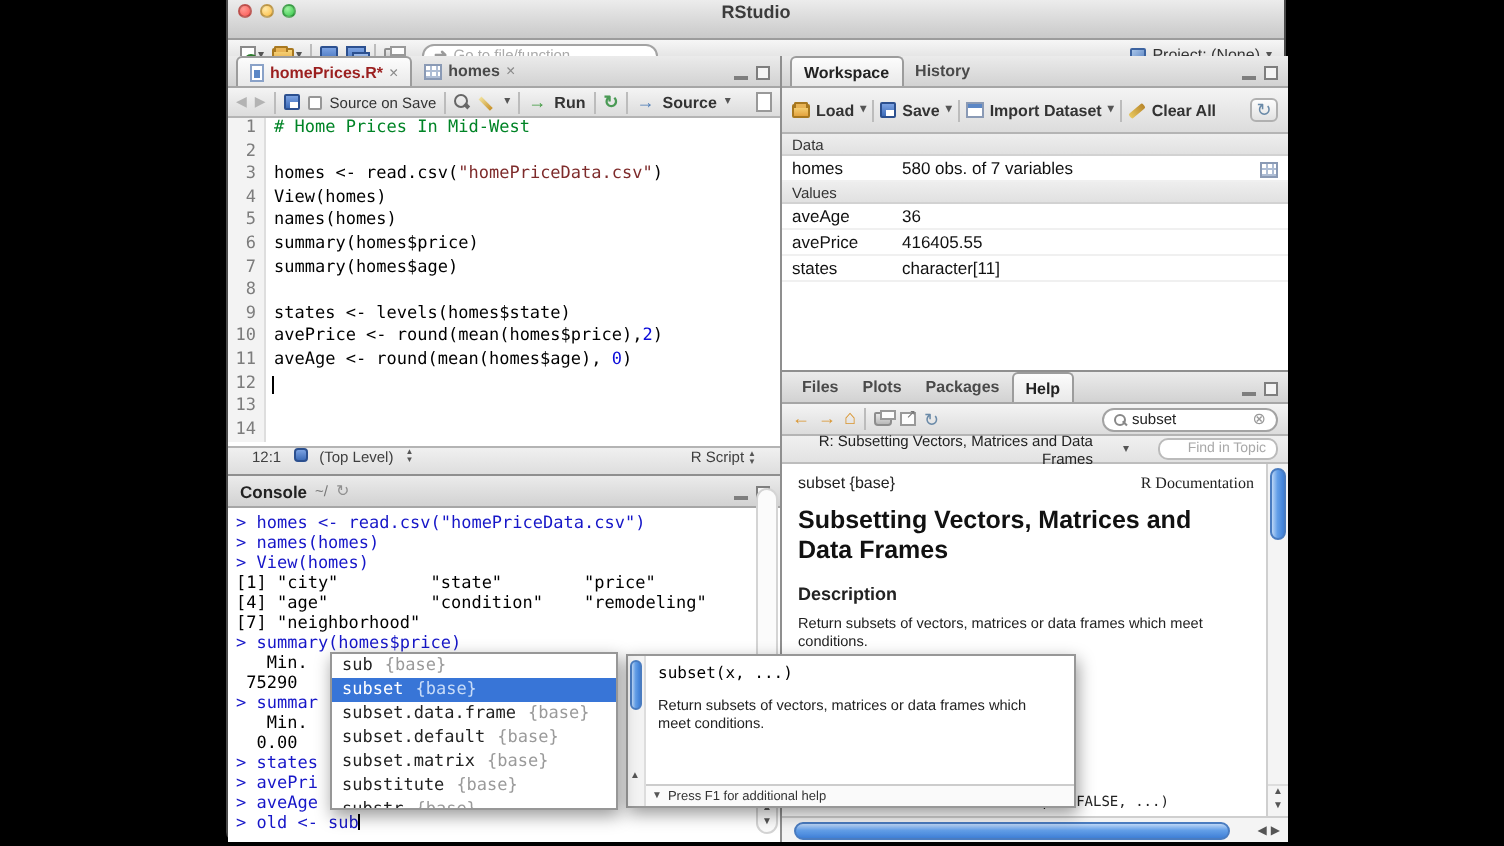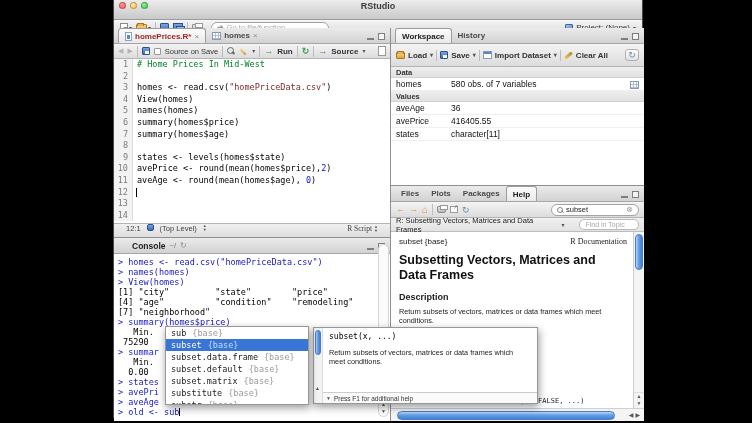--- a/index.html
+++ b/index.html
@@ -92,68 +92,68 @@
   .tk-comment { color:#008426; }
   .tk-string { color:#7e2b2b; }
   .tk-number { color:#0c0cd9; }
   .tk-plain { color:#000; }
   .ed-caret { width:1px; height:9px; background:#000; margin:1px 0 0 3px; flex:none; }
 
   .statusbar { height:14px; border-top:1px solid #b4b4b4; background:linear-gradient(#f0f0f0,#dedede);
                display:flex; align-items:flex-start; gap:6px; padding:0 12px; font-size:7.5px; color:#3f3f3f; }
   .scope-icon { width:7px; height:7px; border-radius:2px; background:linear-gradient(#7ba2e2,#3d6cb8); border:1px solid #2c508f; }
   .updn { display:inline-block; font-size:4px; line-height:3.5px; color:#555; vertical-align:middle; }
-  .status-right { margin-left:auto; display:flex; align-items:center; gap:2px;font-family:Liberation Serif, serif; }
+  .status-right { margin-left:auto; display:flex; align-items:center; gap:2px; }
 
   
   .con-header { height:16px; background:linear-gradient(#ebebeb,#d2d2d2); border-bottom:1px solid #a6a6a6;
                 display:flex; align-items:center; gap:4px; padding:0 6px; position:relative; }
-  .con-title { font-weight:bold; font-size:8.5px; color:#222;margin-left:12px; }
+  .con-title { font-weight:bold; font-size:8.5px; color:#222; }
   .con-path { font-size:7.5px; color:#777; }
   .wd-icon { color:#8f8f8f; font-size:8px; }
   .con-body { position:relative; height:167px; padding:3px 0 0 4px; font-family:"DejaVu Sans Mono",monospace; font-size:8.5px; overflow:hidden; }
   .con-line { height:10px; line-height:10px; white-space:pre; }
   .con-line.cmd { color:#1616c8; }
   .con-line.out { color:#000; }
   .con-caret { display:inline-block; width:1px; height:8px; background:#000; vertical-align:-1px; }
   .scroll-v { position:absolute; right:1px; top:3px; bottom:3px; width:11px; background:#fbfbfb; border:1px solid #d4d4d4; border-radius:6px; }
   .scroll-arrows-v { position:absolute; bottom:1px; left:0; right:0; text-align:center; color:#555; font-size:5px; line-height:7px; border-top:1px solid #ddd; }
 
   
   .ws-toolbar { height:16px; background:linear-gradient(#f4f4f4,#dcdcdc); border-bottom:1px solid #b4b4b4;
                 display:flex; align-items:center; gap:3px; padding:11px 5px; font-size:8px; font-weight:bold; color:#333; }
   .icon-table { width:9px; height:8px; border:1px solid #8a9ab5; background:linear-gradient(#5b87c6 0 2px, #fff 2px); }
   .icon-broom { width:9px; height:3px; background:linear-gradient(90deg,#e8c860,#b8862a); transform:rotate(-40deg); border-radius:1px; }
   .icon-refresh { color:#6a8aa8; font-size:9px; font-weight:normal; }
   .ws-refresh-btn { margin-left:auto; width:14px; height:12px; border:1px solid #b0b0b0; border-radius:3px;
                     background:linear-gradient(#fdfdfd,#e2e2e2); display:flex; align-items:center; justify-content:center; }
   .ws-body { background:#fff; }
   .ws-section-header { height:11px; background:linear-gradient(#eeeeee,#e1e1e1); border-bottom:1px solid #d2d2d2;
-                       font-size:7.5px; font-weight:bold; color:#333; padding:1px 0 0 5px; }
+                       font-size:7.5px; font-weight:normal; color:#333; padding:1px 0 0 5px; }
   .ws-row { height:13px; display:flex; align-items:center; border-bottom:1px solid #f0f0f0; font-size:8.5px; position:relative; }
   .ws-name { width:60px; padding-left:5px; color:#111; flex:none; }
   .ws-value { color:#111; }
   .ws-grid-icon { position:absolute; right:5px; top:3px; }
 
   
   .help-toolbar { height:16px; background:linear-gradient(#f4f4f4,#dcdcdc); border-bottom:1px solid #b4b4b4;
                   display:flex; align-items:center; gap:4px; padding:0 5px; }
   .nav-gold { color:#d9952f; font-size:9px; font-weight:bold; line-height:9px; }
   .icon-home { color:#d9952f; font-size:10px; line-height:10px; }
   .icon-newwin { width:8px; height:7px; border:1px solid #999; background:#fdfdfd; position:relative; }
   .icon-newwin::after { content:"↗"; position:absolute; right:-1px; top:-4px; font-size:6px; color:#777; }
   .help-search { margin-left:auto; width:88px; height:12px; border:1px solid #a3a3a3; border-radius:6px; background:#fff;
                  display:flex; align-items:center; gap:3px; padding:0 5px; }
   .mini-mag { width:6px; height:6px; position:relative; flex:none; }
   .mini-mag::before { content:""; position:absolute; left:0; top:0; width:4px; height:4px; border:1px solid #888; border-radius:50%; }
   .mini-mag::after { content:""; position:absolute; left:4px; top:4px; width:2.5px; height:1px; background:#888; transform:rotate(45deg); }
   .help-search-text { font-size:7.5px; color:#222; flex:1; }
   .icon-clear { color:#999; font-size:8px; }
   .topicbar { height:14px; background:linear-gradient(#f0f0f0,#e2e2e2); border-bottom:1px solid #bdbdbd;
-              display:flex; align-items:center; gap:15px; padding:0 5px; font-size:7.5px; color:#222; }
+              display:flex; align-items:center; gap:15px; padding:0 5px; font-size:7.5px; color:#222;text-align:right; }
   .find-input { margin-left:auto; width:64px; height:11px; border:1px solid #bbb; border-radius:5px; background:#fff;
                 color:#a8a8a8; font-size:7px; line-height:9px; padding:0 5px; }
   .help-content { position:absolute; top:46px; left:0; right:11px; bottom:13px; background:#fff; overflow:hidden; padding:5px 0 0 8px; }
   .doc-subject-row { display:flex; font-size:8px; color:#222; padding-right:6px; }
   .doc-corner { margin-left:auto;font-family:Liberation Serif, serif; }
   .doc-title { font-size:12.5px; font-weight:bold; color:#111; width:216px; line-height:15px; margin-top:7px; }
   .doc-h2 { font-size:9px; font-weight:bold; color:#222; margin-top:9px; }
   .doc-body { font-size:7.3px; color:#222; width:214px; line-height:9px; margin-top:5px; }
   .doc-usage { margin-top:5px; font-family:"DejaVu Sans Mono",monospace; font-size:7px; }
   .usage-line { height:8px; line-height:8px; white-space:pre; }

